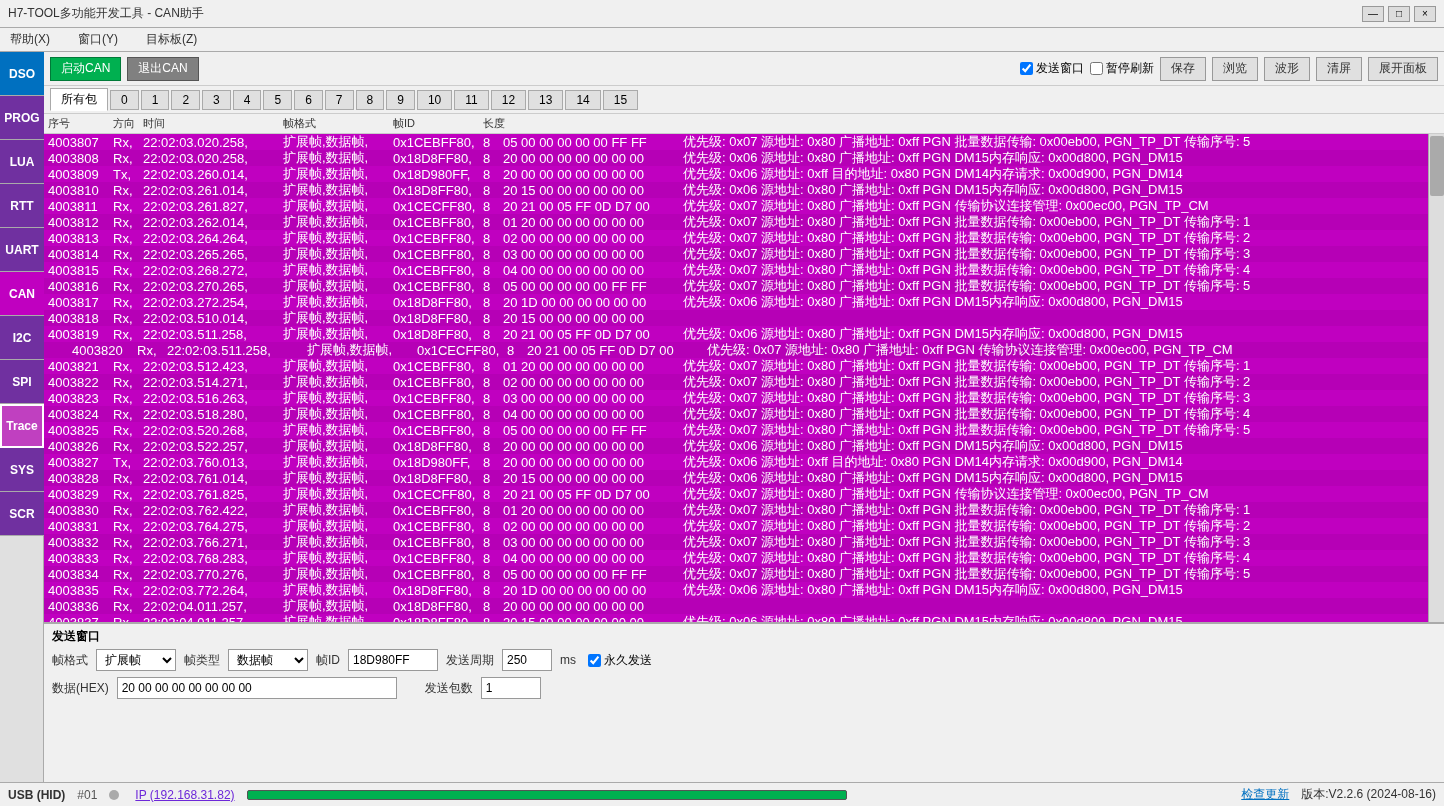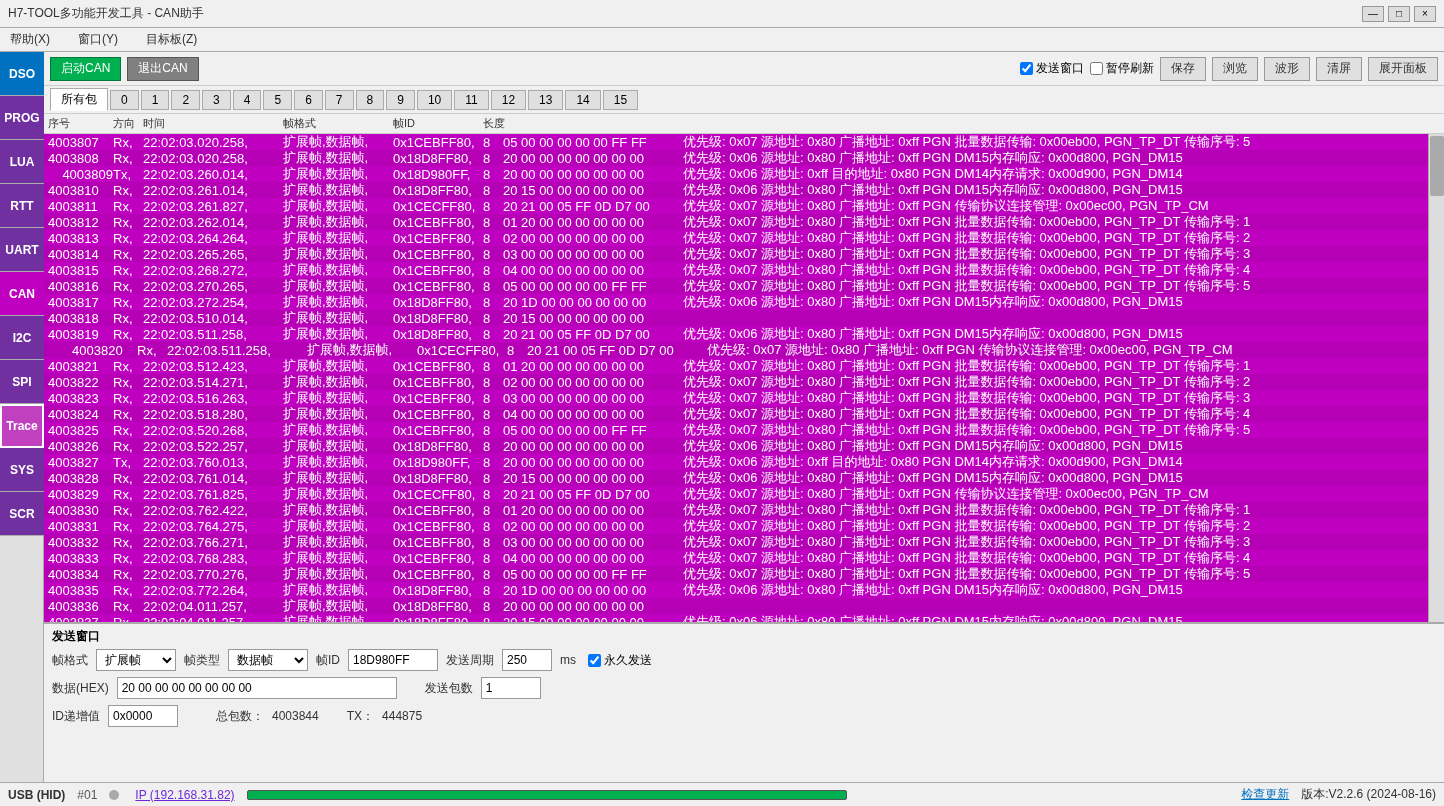--- a/index.html
+++ b/index.html
@@ -339,21 +339,21 @@
       <span class="data-cell" style="width:65px;">4003808</span>
       <span class="data-cell" style="width:30px;">Rx,</span>
       <span class="data-cell" style="width:140px;">22:02:03.020.258,</span>
       <span class="data-cell" style="width:110px;">扩展帧,数据帧,</span>
       <span class="data-cell" style="width:90px;">0x18D8FF80,</span>
       <span class="data-cell" style="width:20px;">8</span>
       <span class="data-cell" style="width:180px;">20 00 00 00 00 00 00 00</span>
       <span class="data-cell" style="flex:1;">优先级: 0x06 源地址: 0x80 广播地址: 0xff PGN DM15内存响应: 0x00d800, PGN_DM15</span>
     </div>
           <div class="data-row">
-      <span class="data-cell" style="width:65px;text-align:right;">4003809</span>
+      <span class="data-cell" style="width:65px;">4003809</span>
       <span class="data-cell" style="width:30px;">Tx,</span>
       <span class="data-cell" style="width:140px;">22:02:03.260.014,</span>
       <span class="data-cell" style="width:110px;">扩展帧,数据帧,</span>
       <span class="data-cell" style="width:90px;">0x18D980FF,</span>
       <span class="data-cell" style="width:20px;">8</span>
       <span class="data-cell" style="width:180px;">20 00 00 00 00 00 00 00</span>
       <span class="data-cell" style="flex:1;">优先级: 0x06 源地址: 0xff 目的地址: 0x80 PGN DM14内存请求: 0x00d900, PGN_DM14</span>
     </div>
           <div class="data-row">
       <span class="data-cell" style="width:65px;">4003810</span>
@@ -661,28 +661,20 @@
           <input type="checkbox" checked="" style="">
           <span>永久发送</span>
         </div>
       </div>
       <div class="send-row">
         <span class="send-label">数据(HEX)</span>
         <input class="send-input" type="text" style="width: 280px;" value="20 00 00 00 00 00 00 00">
         <span class="send-label" style="margin-left:20px;">发送包数</span>
         <input class="send-input" type="text" style="width: 60px;" value="1">
       </div>
-      <div class="send-row">
-        <span class="send-label">ID递增值</span>
-        <input class="send-input" type="text" style="width: 70px;" value="0x0000">
-        <span class="send-label" style="margin-left:30px;">总包数：</span>
-        <span class="send-label">4003844</span>
-        <span class="send-label" style="margin-left:20px;">TX：</span>
-        <span class="send-label">444875</span>
-      </div>
     </div>
   </div>
 </div>
 
 <div id="statusbar">
   <span class="status-usb">USB (HID)</span>
   <span class="status-id">#01</span>
   <span class="status-dot"></span>
   <span class="status-ip">IP (192.168.31.82)</span>
   <div class="status-progress"></div>

